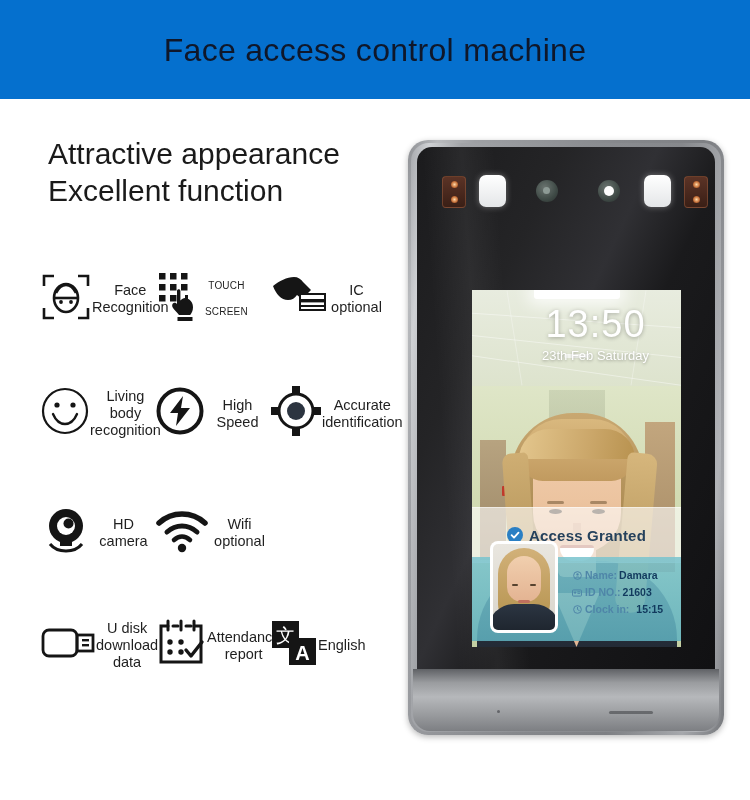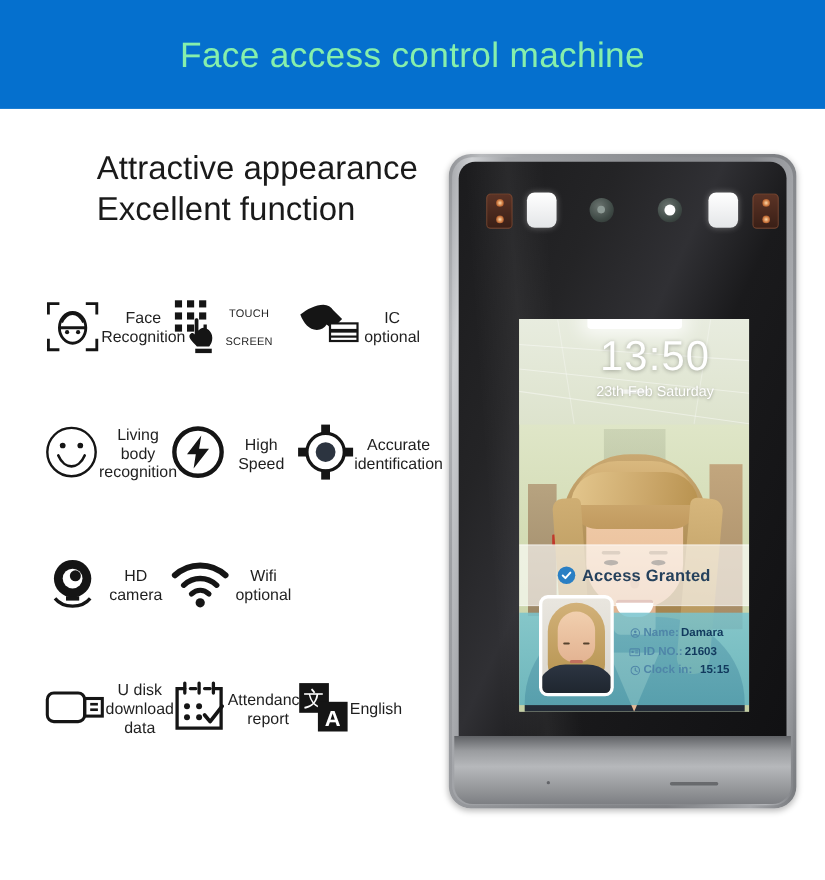--- a/index.html
+++ b/index.html
@@ -8,30 +8,30 @@
     font-family:"Liberation Sans", sans-serif;
     overflow:hidden;position:relative;
   }
 
   
   .banner{
     position:absolute;left:0;top:0;width:750px;height:99px;
     background:#0570ce;display:flex;align-items:center;justify-content:center;
   }
   .banner-title{
-    color:#86efac;font-size:32px;font-weight:400;letter-spacing:.3px;
+    color:#0f172a;font-size:32px;font-weight:400;letter-spacing:.3px;
     line-height:1;
   }
 
   
   .headline{
     position:absolute;left:48px;top:135px;width:360px;
     color:#1a1a1a;font-size:30px;line-height:37px;font-weight:400;
   }
-  .headline div{white-space:nowrap;margin-left:40px;}
+  .headline div{white-space:nowrap;}
 
   
   .features{
     position:absolute;left:40px;top:248px;width:345px;
   }
   .frow{display:flex;}
   .fcell{
     width:115px;display:flex;flex-direction:row;align-items:center;
   }
   .ficon{
@@ -241,21 +241,21 @@
     border-radius:8px 14px 20px 20px;transform:rotate(5deg);
   }
   .vneck{
     position:absolute;left:50%;bottom:0;width:46px;height:54px;margin-left:-23px;
     background:#e3b795;
     clip-path:polygon(0 0,100% 0,50% 100%);
   }
 
   
   .access-bar{
-    position:absolute;left:0;bottom:96px;width:100%;height:54px;
+    position:absolute;left:0;bottom:84px;width:100%;height:54px;
     background:rgba(255,255,255,.62);
     display:flex;align-items:center;justify-content:center;
     border-top:1px solid rgba(255,255,255,.5);
     border-bottom:1px solid rgba(255,255,255,.35);
   }
   .access-check{
     width:16px;height:16px;border-radius:50%;background:#2a7fc4;
     display:flex;align-items:center;justify-content:center;margin-right:6px;
     flex:none;
   }

